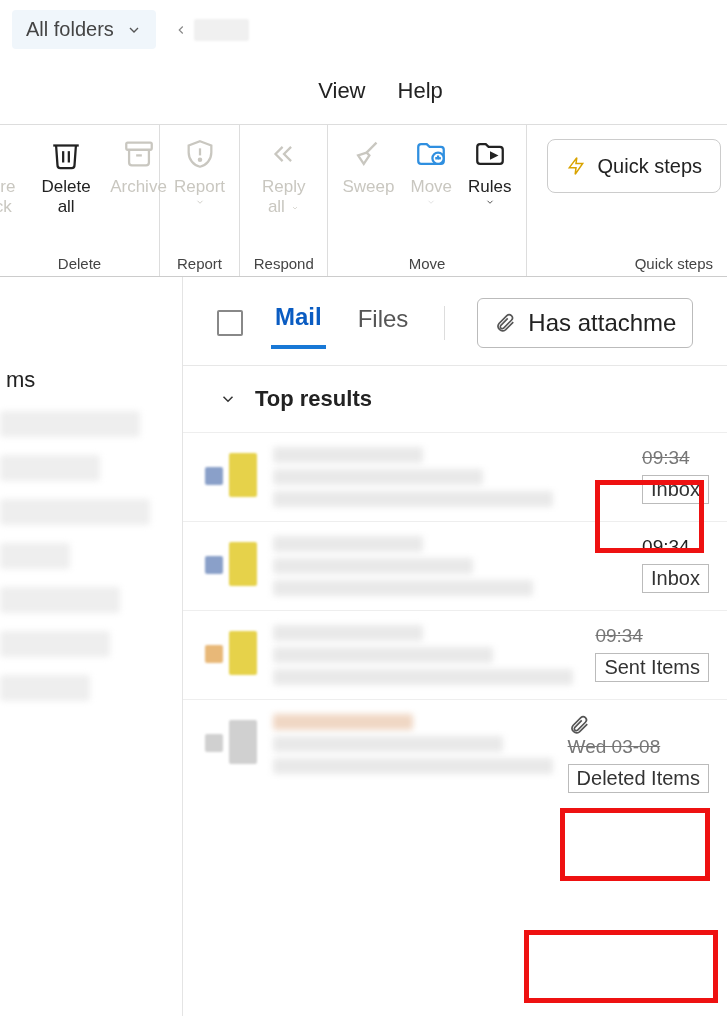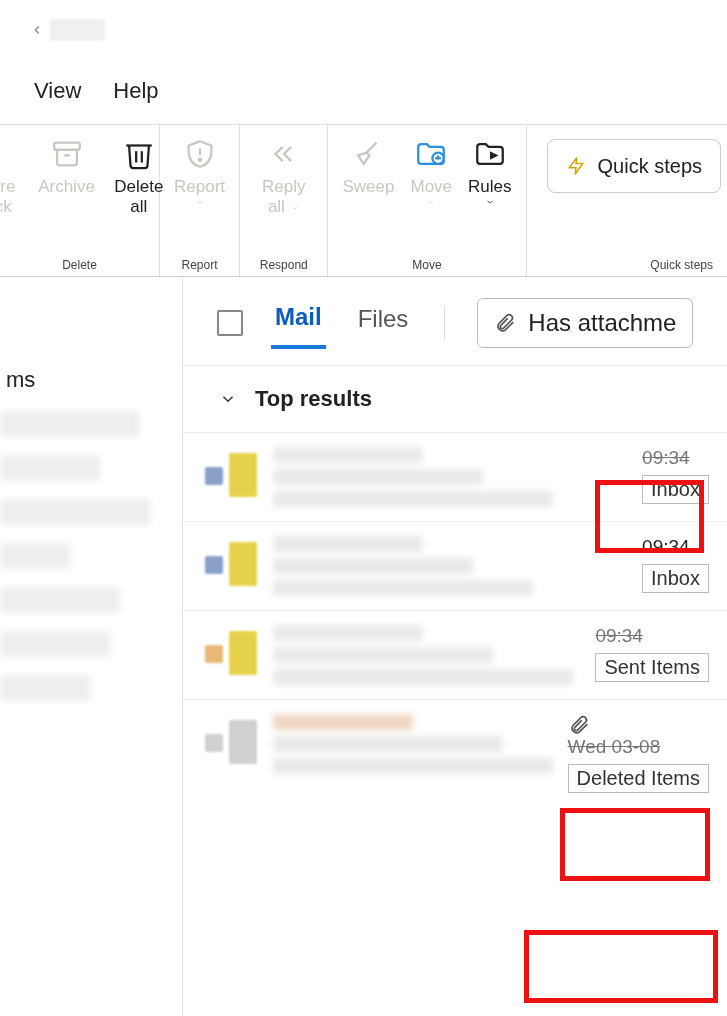--- a/index.html
+++ b/index.html
@@ -8,30 +8,30 @@
 
   
   .topbar { display:flex; align-items:center; height:60px; padding:0 12px; border-bottom:1px solid #fff; }
   .folder-dd { display:flex; align-items:center; gap:12px; background:#f0f6fb; padding:8px 14px; border-radius:4px; cursor:pointer; font-size:20px; color:#444; }
   .chev-down { width:16px; height:16px; }
   .back-arrow { margin-left:18px; color:#888; font-size:20px; }
   .blurbox { background:#eee; filter:blur(1px); border-radius:2px; }
   .topblur { width:55px; height:22px; margin-left:6px; background:#f0f0f0; }
 
   
-  .menubar { display:flex; gap:32px; padding:18px 0 20px 34px; font-size:22px; color:#222; border-bottom:1px solid #ddd; }
+  .menubar { display:flex; gap:32px; padding:18px 0 20px 34px; font-size:22px; color:#222; border-bottom:1px solid #ddd;justify-content:center; }
   .menuitem { cursor:pointer; }
 
   
   .ribbon { display:flex; border-bottom:1px solid #ccc; height:152px; }
   .rgroup { display:flex; flex-direction:column; align-items:center; justify-content:flex-end; border-right:1px solid #ddd; padding:4px 6px 2px 6px; }
   .rbtns { display:flex; align-items:flex-start; flex:1; }
   .rbtn { display:flex; flex-direction:column; align-items:center; justify-content:flex-start; padding:6px 8px 0 8px; min-width:54px; cursor:pointer; font-size:17px; line-height:1.15; text-align:center; }
   .rbtn .ic { height:38px; width:38px; display:flex; align-items:center; justify-content:center; margin-bottom:4px; }
-  .rlabel { font-size:12px; color:#444; padding:4px 0 2px 0; }
+  .rlabel { font-size:15px; color:#444; padding:4px 0 2px 0; }
   .faded { color:#c9c7c0; }
   .faded svg { stroke:#c9c7c0; }
   .grp-del { width:160px; }
   .grp-rep { width:84px; }
   .grp-res { width:94px; }
   .grp-mov { width:200px; }
   .grp-qs  { flex:1; }
 
   .qs-box { border:1px solid #ccc; border-radius:8px; padding:14px 18px; display:flex; align-items:center; gap:12px; font-size:20px; color:#222; margin:10px 0 0 14px; white-space:nowrap; }
 
@@ -62,20 +62,26 @@
   .foldertag { display:inline-block; border:1px solid #bbb; padding:2px 8px; font-size:20px; color:#333; margin-top:6px; background:#fff; }
   .redbox { position:absolute; border:5px solid #e11; pointer-events:none; }
   .clip { font-size:22px; color:#555; }
 
   svg { display:block; }
 </style>
 </head>
 <body>
 
 <div class="topbar">
+  <div class="folder-dd">
+    <span>All folders</span>
+    <svg class="chev-down" viewBox="0 0 24 24" fill="none" stroke="#555" stroke-width="2">
+        <polyline points="6 9 12 15 18 9"></polyline>
+      </svg>
+  </div>
   <span class="back-arrow">
     <svg width="14" height="20" viewBox="0 0 24 24" fill="none" stroke="#888" stroke-width="2">
         <polyline points="15 18 9 12 15 6"></polyline>
       </svg>
   </span>
   <div class="blurbox topblur"></div>
 </div>
 
 <div class="menubar">
   <div class="menuitem">View</div>
@@ -84,40 +90,40 @@
 
 <div class="ribbon">
 
   <div class="rgroup grp-del">
     <div class="rbtns">
       <div class="rbtn faded" style="min-width:30px;padding-left:0">
         <div class="ic"></div>
         <span>ore</span>
         <span>ck</span>
       </div>
-      <div class="rbtn faded">
-        <div class="ic">
-          <svg viewBox="0 0 24 24" width="34" height="34" fill="none" stroke="#c9c7c0" stroke-width="1.6">
-              <rect x="3" y="4" width="18" height="5" rx="1"></rect>
-              <path d="M5 9v9a2 2 0 0 0 2 2h10a2 2 0 0 0 2-2V9"></path>
-              <line x1="10" y1="13" x2="14" y2="13"></line>
-            </svg>
-        </div>
-        <span>Archive</span>
-      </div>
       <div class="rbtn">
         <div class="ic">
           <svg viewBox="0 0 24 24" width="34" height="34" fill="none" stroke="#222" stroke-width="1.6">
               <polyline points="3 6 5 6 21 6"></polyline>
               <path d="M19 6l-1 14a2 2 0 0 1-2 2H8a2 2 0 0 1-2-2L5 6"></path>
               <line x1="10" y1="10" x2="10" y2="18"></line>
               <line x1="14" y1="10" x2="14" y2="18"></line>
             </svg>
         </div>
         <span style="white-space:normal;width:56px">Delete all</span>
+      </div>
+      <div class="rbtn faded">
+        <div class="ic">
+          <svg viewBox="0 0 24 24" width="34" height="34" fill="none" stroke="#c9c7c0" stroke-width="1.6">
+              <rect x="3" y="4" width="18" height="5" rx="1"></rect>
+              <path d="M5 9v9a2 2 0 0 0 2 2h10a2 2 0 0 0 2-2V9"></path>
+              <line x1="10" y1="13" x2="14" y2="13"></line>
+            </svg>
+        </div>
+        <span>Archive</span>
       </div>
     </div>
     <div class="rlabel">Delete</div>
   </div>
 
   <div class="rgroup grp-rep">
     <div class="rbtns">
       <div class="rbtn faded">
         <div class="ic">
           <svg viewBox="0 0 24 24" width="34" height="34" fill="none" stroke="#d9b7b0" stroke-width="1.6">

